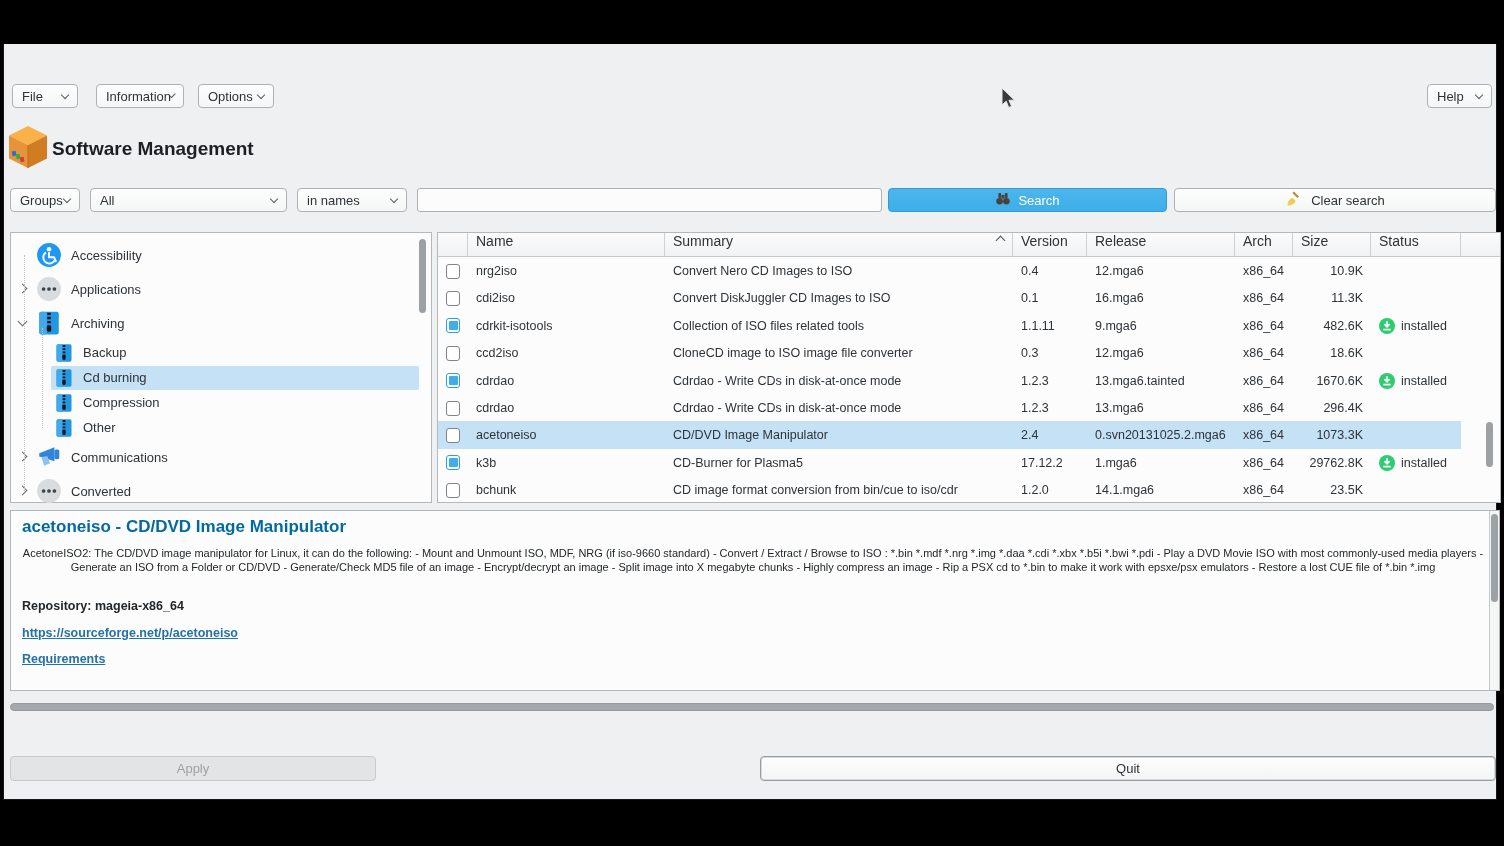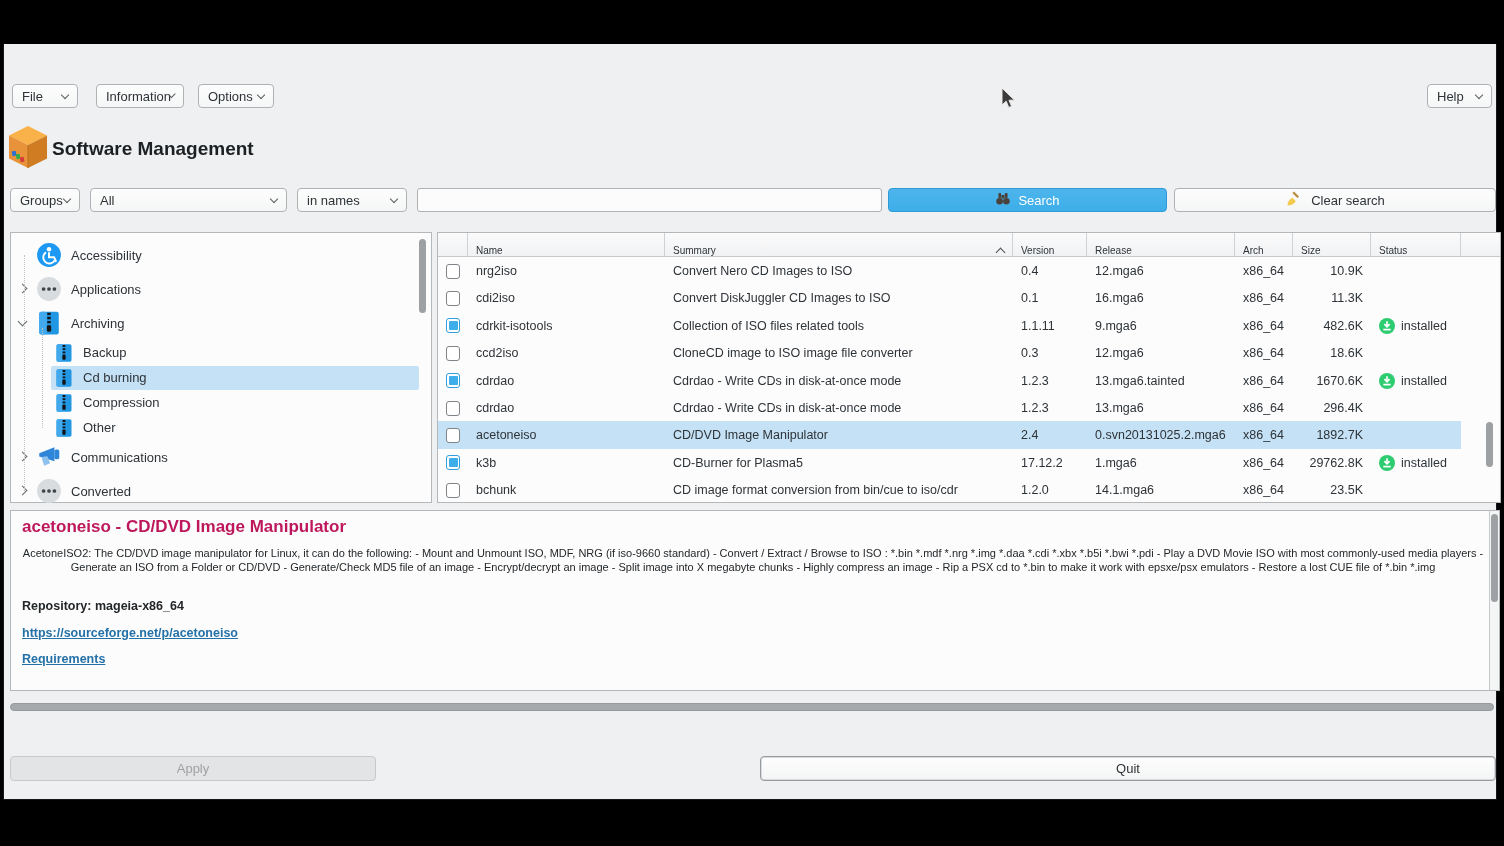--- a/index.html
+++ b/index.html
@@ -49,21 +49,21 @@
         border-right:1.6px solid #62676b; border-bottom:1.6px solid #62676b; transform:rotate(-45deg); }
   .exp.expanded::after  { content:""; display:block; width:6px; height:6px;
         border-right:1.6px solid #62676b; border-bottom:1.6px solid #62676b; transform:rotate(45deg); }
   .titem .hl { display:flex; align-items:center; gap:9px; padding:2px 6px 2px 3px; border-radius:2px; }
   .titem.sel .hl { background:#c5e1f5; width:368px; }
   .treeline { position:absolute; border-left:1px dotted #bfc3c5; width:0; }
 
   
   .thead { position:absolute; left:0; top:0; width:100%; height:24px; display:flex;
            background:linear-gradient(#fbfbfc,#f1f2f3); border-bottom:1px solid #c6c9cb; }
-  .th { height:100%; display:flex; align-items:flex-end; padding:0 8px; font-size:10px; color:#2e3338;
+  .th { height:100%; display:flex; align-items:flex-start; padding:0 8px; font-size:14px; color:#2e3338;
         border-right:1px solid #cfd2d4; }
   .th:last-child { border-right:none; }
   .sort-chev { width:7px; height:7px; border-right:1.6px solid #4a4f53; border-bottom:1.6px solid #4a4f53;
                transform:rotate(-135deg); margin-left:auto; margin-top:4px; }
   .trow { position:absolute; left:0; width:100%; height:28px; display:flex; }
   .cell { height:100%; display:flex; align-items:center; padding:0 8px; font-size:12.5px; color:#2e3338;
           overflow:hidden; white-space:nowrap; }
   .trow.sel .cell { background:#c5e1f5; }
   .trow.sel .cell.filler { background:#fcfcfc; }
   .cell.num-right { justify-content:flex-end; }
@@ -71,21 +71,21 @@
         display:flex; align-items:center; justify-content:center; }
   .cb.checked { border-color:#2f9fe0; }
   .cb.checked::after { content:""; width:9px; height:9px; background:#3daee9; border-radius:1px; }
   .status-wrap { display:flex; align-items:center; gap:6px; }
 
   
   .sb-thumb { position:absolute; width:7px; border-radius:4px; background:#9da1a4; }
   .sb-track { position:absolute; width:10px; border-left:1px solid #c6c9cb; background:#f4f5f5; }
 
   
-  #detail-title { position:absolute; left:11px; top:6px; font-size:17px; font-weight:bold; color:#be185d; }
+  #detail-title { position:absolute; left:11px; top:6px; font-size:17px; font-weight:bold; color:#0369a1; }
   #detail-desc { position:absolute; left:11px; top:36px; width:1462px; font-size:11px; line-height:13.5px; color:#23272a;text-align:center; }
   #detail-repo { position:absolute; left:11px; top:88px; font-size:12.5px; font-weight:bold; color:#23272a; }
   .detail-link { position:absolute; left:11px; font-size:12.5px; font-weight:bold; color:#2471a8;
                  text-decoration:underline; }
 
   
   #progress { position:absolute; left:6px; top:659px; width:1484px; height:8px;
               background:#a6a9ab; border:1px solid #97999b; border-radius:4px; }
 
   
@@ -424,21 +424,21 @@
         </div>
         <div class="trow sel" style="top: 188.4px;">
           <div class="cell" style="width: 30px; justify-content: center;">
             <span class="cb"></span>
           </div>
           <div class="cell" style="width: 197px;">acetoneiso</div>
           <div class="cell" style="width: 348px;">CD/DVD Image Manipulator</div>
           <div class="cell" style="width: 74px;">2.4</div>
           <div class="cell" style="width: 148px;">0.svn20131025.2.mga6</div>
           <div class="cell" style="width: 58px;">x86_64</div>
-          <div class="cell num-right" style="width: 78px;">1892.7K</div>
+          <div class="cell num-right" style="width: 78px;">1073.3K</div>
           <div class="cell" style="width: 90px;"></div>
           <div class="cell filler" style="width: 39px; flex: 1 1 0%;"></div>
         </div>
         <div class="trow" style="top: 215.8px;">
           <div class="cell" style="width: 30px; justify-content: center;">
             <span class="cb checked"></span>
           </div>
           <div class="cell" style="width: 197px;">k3b</div>
           <div class="cell" style="width: 348px;">CD-Burner for Plasma5</div>
           <div class="cell" style="width: 74px;">17.12.2</div>

